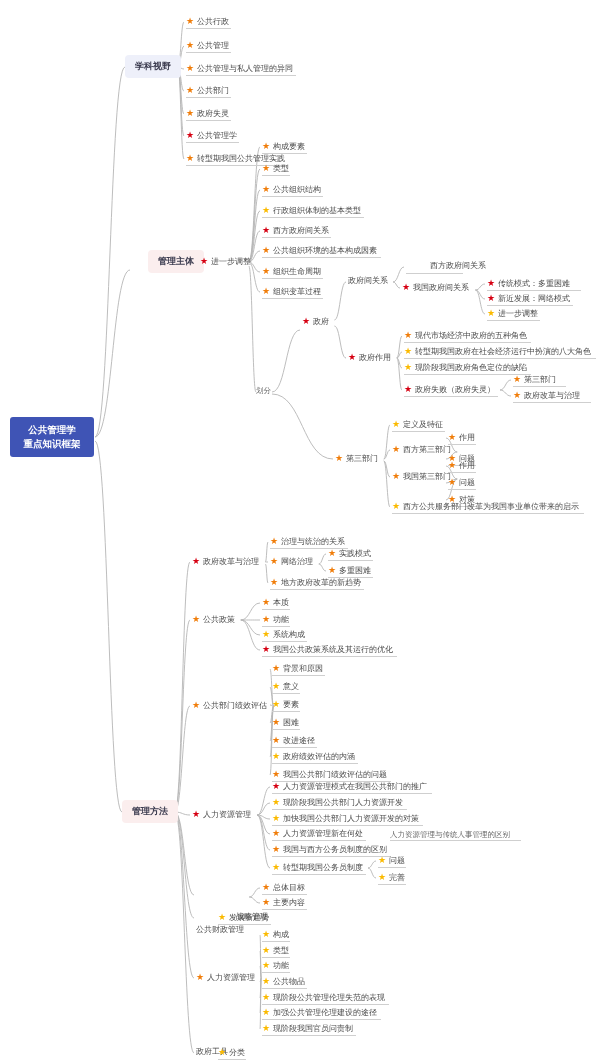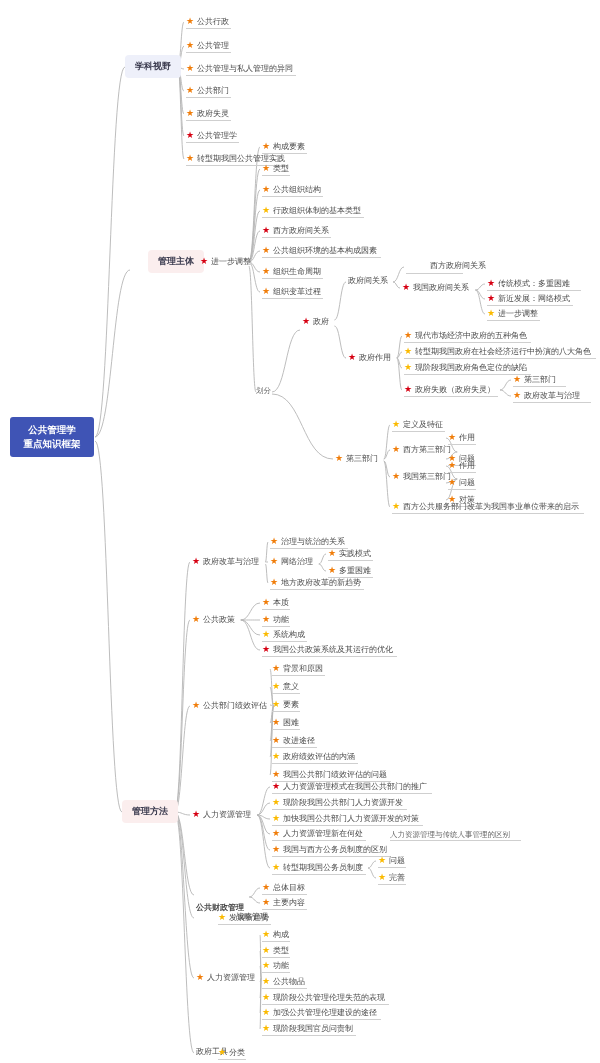--- a/index.html
+++ b/index.html
@@ -446,21 +446,21 @@
       <div class="node" style="left: 378px; top: 856px;">
         <span class="star" style="color: rgb(251, 186, 0);">★</span>
         <span class="lbl">问题</span>
       </div>
       <div class="ul" style="left: 378px; top: 867px; width: 28.4px;"></div>
       <div class="node" style="left: 378px; top: 873px;">
         <span class="star" style="color: rgb(251, 186, 0);">★</span>
         <span class="lbl">完善</span>
       </div>
       <div class="ul" style="left: 378px; top: 884px; width: 28.4px;"></div>
-      <div class="node" style="left: 196px; top: 904px; font-weight: bold;">
+      <div class="node" style="left: 196px; top: 926px;">
         <span class="lbl">公共财政管理</span>
       </div>
       <div class="node" style="left: 262px; top: 883px;">
         <span class="star" style="color: rgb(240, 125, 10);">★</span>
         <span class="lbl">总体目标</span>
       </div>
       <div class="ul" style="left: 262px; top: 894px; width: 44.8px;"></div>
       <div class="node" style="left: 262px; top: 898px;">
         <span class="star" style="color: rgb(240, 125, 10);">★</span>
         <span class="lbl">主要内容</span>

